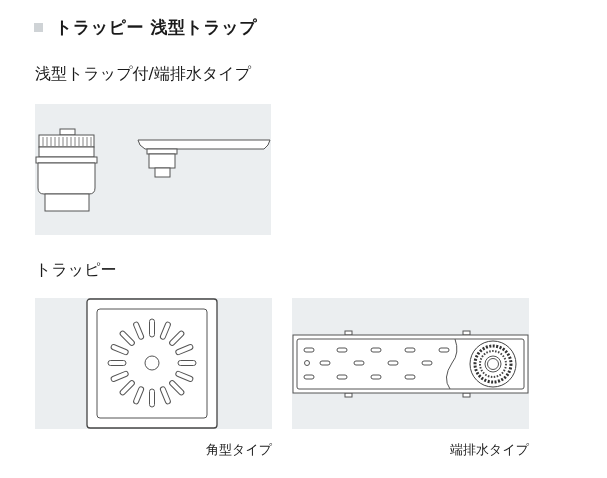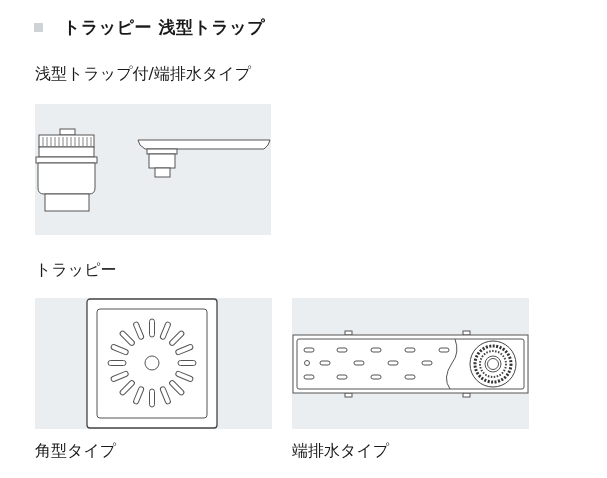--- a/index.html
+++ b/index.html
@@ -1,23 +1,23 @@
 <!DOCTYPE html>
 <html><head>
 <meta charset="utf-8">
 <style>
   html, body { margin:0; padding:0; background:#ffffff; }
   body { width:607px; height:478px; position:relative; overflow:hidden;
          font-family: "DejaVu Sans", "Liberation Sans", sans-serif; color:#1a1a1a; }
   .title-row { position:absolute; left:34px; top:16px; display:flex; align-items:center; }
   .title-bullet { width:9px; height:9px; background:#cfd3d6; margin-right:12px; }
-  .title { font-size:17px; font-weight:bold; letter-spacing:0.5px;margin-left:8px; }
+  .title { font-size:17px; font-weight:bold; letter-spacing:0.5px; }
   .subhead { position:absolute; left:35px; font-size:16px; font-weight:normal; }
   .panel { position:absolute; background:#ebeef0; }
-  .caption { position:absolute; font-size:16px; text-align:left; width:237px; }
+  .caption { position:absolute; font-size:13px; text-align:right; width:237px; }
   svg { display:block; }
 </style>
 </head>
 <body>
 
 <div class="title-row">
   <div class="title-bullet"></div>
   <div class="title">トラッピー 浅型トラップ</div>
 </div>
 

